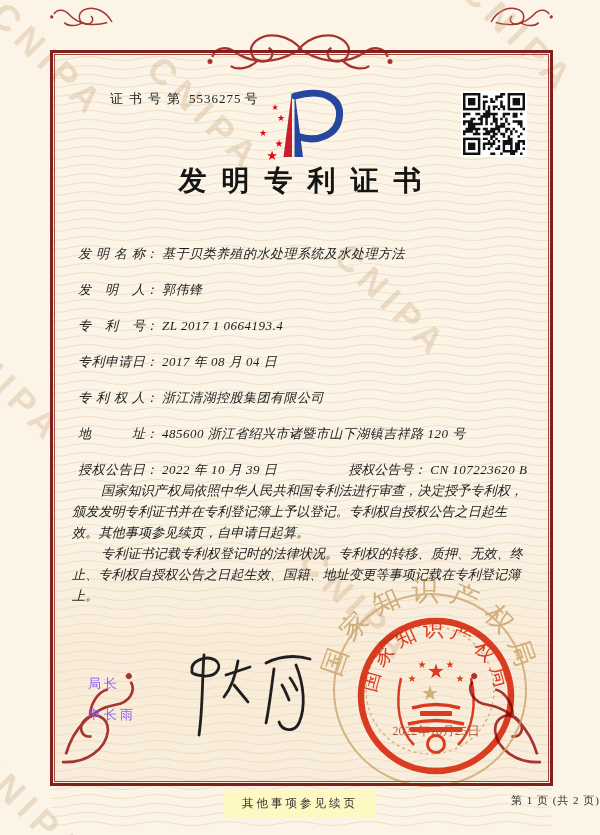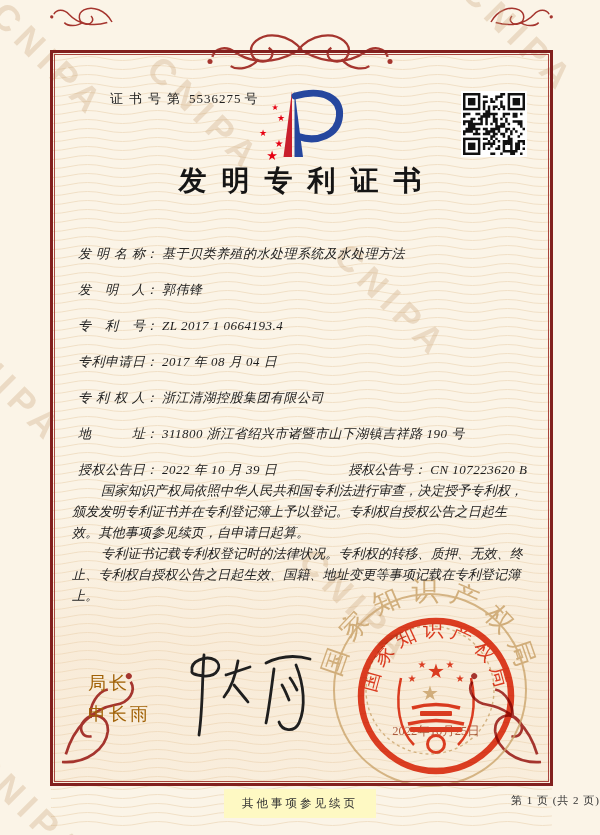--- a/index.html
+++ b/index.html
@@ -30,21 +30,21 @@
   }
   .fields{position:absolute;left:78px;top:243px;width:452px;z-index:2;font-size:13px;}
   .frow{line-height:22px;margin-bottom:14px;white-space:nowrap;font-style:italic;}
   .flabel{display:inline-block;width:67px;text-align:justify;text-align-last:justify;color:#222;}
   .colon{margin-right:4px;color:#222;}
   .fvalue{letter-spacing:0.5px;color:#1b1b1b;}
   .pair1{display:inline-block;width:267px;}
   .paras{position:absolute;left:72px;top:480px;width:458px;z-index:2;
     font-size:13.2px;line-height:21px;font-style:italic;color:#222;}
   .paras p{margin:0;text-indent:2.2em;}
-  .signer{position:absolute;left:88px;top:668px;z-index:2;font-size:18px;line-height:31px;letter-spacing:3px;color:#a16207;}
+  .signer{position:absolute;left:88px;top:668px;z-index:2;font-size:13px;line-height:31px;letter-spacing:3px;color:#8b5cf6;}
   .signature{position:absolute;left:178px;top:645px;z-index:3;}
   .gold-emblem text{font-family:"Liberation Serif","DejaVu Serif",serif;}
   .seal{position:absolute;left:352px;top:612px;z-index:3;mix-blend-mode:multiply;opacity:.94;}
   .seal text{font-family:"Liberation Serif","DejaVu Serif",serif;}
   .page-info{position:absolute;left:0;top:793px;width:100%;text-align:right;z-index:2;
     font-size:11px;letter-spacing:1px;color:#333;}
   .footer-note{
     position:absolute;left:50%;top:789px;transform:translateX(-50%);z-index:2;
     background:#fef9c3;padding:7px 18px;font-size:11.5px;letter-spacing:3px;color:#333;white-space:nowrap;
   }
@@ -165,21 +165,21 @@
     <div class="frow">
       <span class="flabel">专利号</span><span class="colon">：</span><span class="fvalue">ZL 2017 1 0664193.4</span>
     </div>
     <div class="frow">
       <span class="flabel">专利申请日</span><span class="colon">：</span><span class="fvalue">2017 年 08 月 04 日</span>
     </div>
     <div class="frow">
       <span class="flabel">专利权人</span><span class="colon">：</span><span class="fvalue">浙江清湖控股集团有限公司</span>
     </div>
     <div class="frow">
-      <span class="flabel">地址</span><span class="colon">：</span><span class="fvalue">311800 浙江省绍兴市诸暨市山下湖镇吉祥路 190 号</span>
+      <span class="flabel">地址</span><span class="colon">：</span><span class="fvalue">485600 浙江省绍兴市诸暨市山下湖镇吉祥路 120 号</span>
     </div>
     <div class="frow">
       <span class="pair1">
         <span class="flabel">授权公告日</span><span class="colon">：</span><span class="fvalue">2022 年 10 月 39 日</span>
       </span>
       <span>
         <span>授权公告号</span><span class="colon">：</span><span class="fvalue">CN 107223620 B</span>
       </span>
     </div>
   </div>

